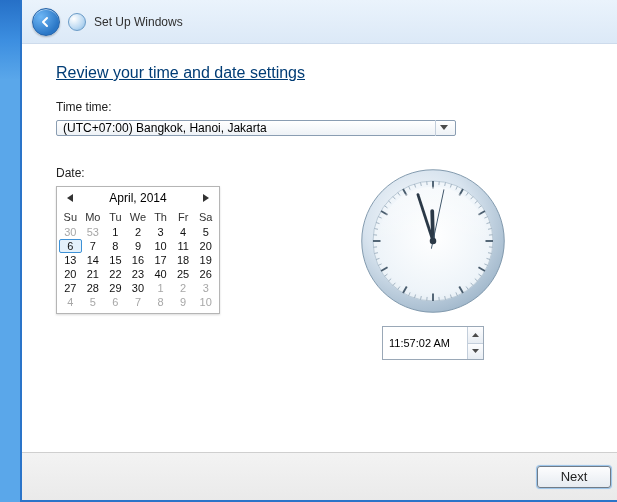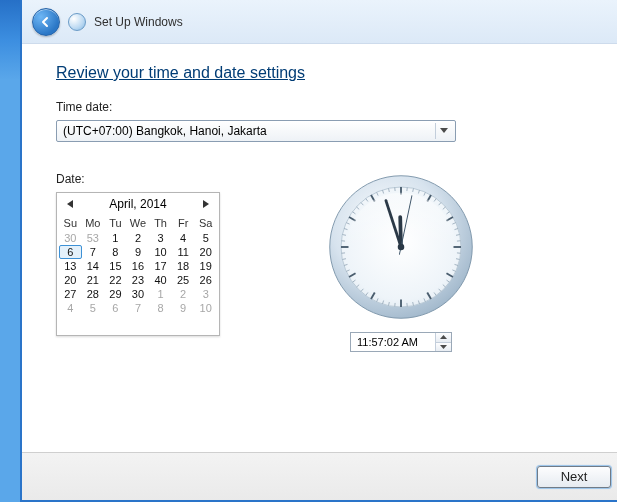--- a/index.html
+++ b/index.html
@@ -36,68 +36,68 @@
   .small-orb {
     width: 18px; height: 18px; border-radius: 50%;
     background: radial-gradient(circle at 30% 30%, #fff, #bcd9f2 60%, #7fb6e2);
     border: 1px solid #6a9bc7;
   }
   .titlebar .title { color: #2f2f2f; font-size: 12px; }
   .content { flex: 1; padding: 20px 34px 10px 34px; background: #fff; }
   .heading { color: #003c75; font-size: 16px; margin-bottom: 18px; text-decoration: underline; }
   .label { color: #222; font-size: 12px; margin-bottom: 6px; }
   .tz-select {
-    width: 400px; height: 22px;
+    width: 400px; height: 16px;
     border: 1px solid #8a9db2; border-radius: 2px;
     background: linear-gradient(#fff, #eef2f6);
     display: flex; align-items: center; justify-content: space-between;
     padding: 0 4px 0 6px; cursor: pointer;
     box-shadow: inset 0 1px 0 #fff;
   }
   .tz-select .arrow {
     width: 16px; height: 16px; display:flex;align-items:center;justify-content:center;
     border-left: 1px solid #c3cedb;
   }
-  .cols { display: flex; gap: 40px; margin-top: 30px; }
+  .cols { display: flex; gap: 72px; margin-top: 30px; }
   .date-col { width: 200px; }
   .time-col { width: 210px; }
   .calendar {
     border: 1px solid #b5b5b5;
     background: #fff;
     width: 164px;
     box-shadow: 0 1px 2px rgba(0,0,0,.15);
   }
   .cal-head {
     display: flex; align-items: center; justify-content: space-between;
     padding: 4px 6px; font-size: 12px;
   }
   .cal-nav {
     width: 14px; height: 14px;
     display:flex;align-items:center;justify-content:center; cursor:pointer;
   }
   .cal-grid {
     display: grid; grid-template-columns: repeat(7, 1fr);
     text-align: center; font-size: 11px;
-    padding: 0 2px 20px 2px;
+    padding: 0 2px 4px 2px;
   }
   .cal-dow { color: #333; padding: 2px 0; }
   .cal-day { padding: 1px 0; color: #111; cursor:pointer; }
   .cal-day.out { color: #a7a7a7; }
   .cal-day.sel {
     border: 1px solid #3d91d6; border-radius: 2px;
     background: #e4f1fb; padding: 0;
   }
   .clock-wrap { display:flex; flex-direction:column; align-items:center; }
   .clock {
     width: 150px; height: 150px; position: relative;
   }
   .clock svg { width: 100%; height: 100%; }
   .time-field {
     margin-top: 10px; display:flex; align-items:stretch;
-    border: 1px solid #9aa8b7; height: 20px;
+    border: 1px solid #9aa8b7; height: 34px;
     background:#fff;
   }
   .time-field .val {
     padding: 2px 6px; font-size: 11px; min-width: 84px; display:flex;align-items:center;
   }
   .spinners {
     width: 16px; border-left:1px solid #c3cedb;
     display:flex; flex-direction:column;
   }
   .spin {
@@ -131,21 +131,21 @@
         <path d="M8 3 L4 7 L8 11" stroke="#fff" stroke-width="2" fill="none" stroke-linecap="round" stroke-linejoin="round"></path>
       </svg>
     </div>
     <div class="small-orb"></div>
     <div class="title">Set Up Windows</div>
   </div>
 
   <div class="content">
     <div class="heading">Review your time and date settings</div>
 
-    <div class="label">Time date:</div>
+    <div class="label">Time time:</div>
     <div class="tz-select">
       <span>(UTC+07:00) Bangkok, Hanoi, Jakarta</span>
       <span class="arrow">
         <svg width="8" height="6" viewBox="0 0 8 6">
             <path d="M0 0 L4 5 L8 0 Z" fill="#4b4b4b"></path>
           </svg>
       </span>
     </div>
 
     <div class="cols">

